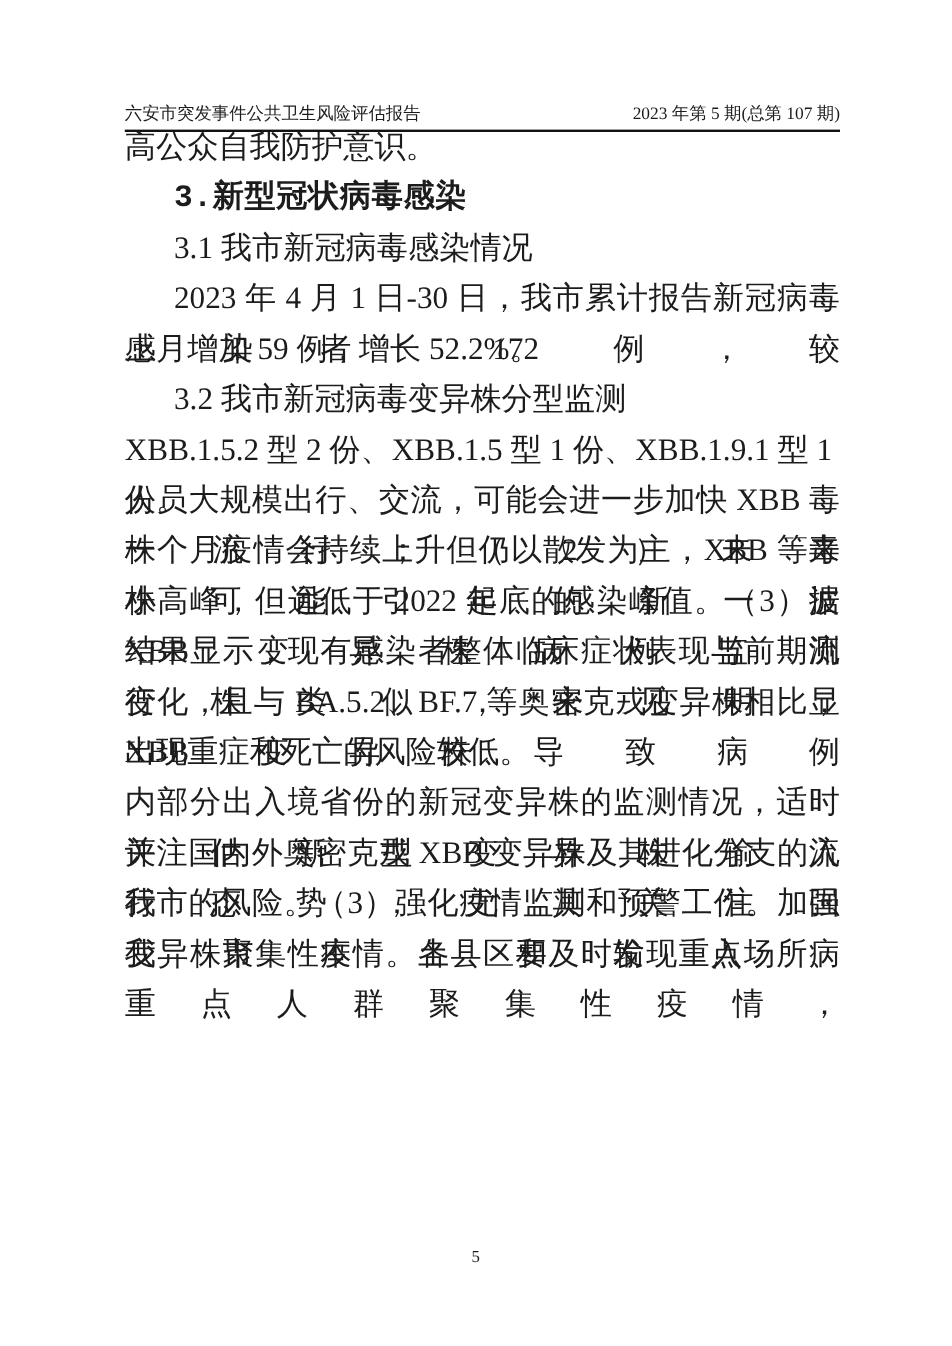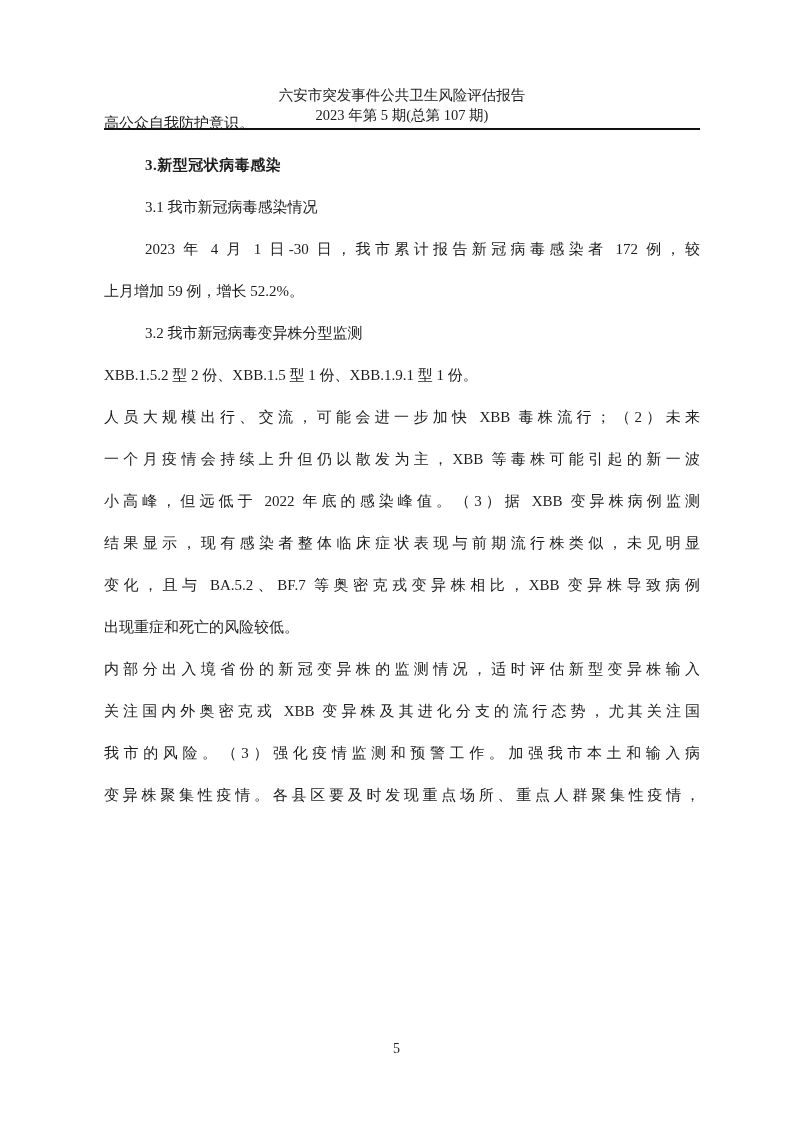--- a/index.html
+++ b/index.html
@@ -17,49 +17,48 @@
     color: #1c1c1c;
   }
   
   .header {
     position: absolute;
     left: 104px;
     right: 93px;
     top: 85px;
     display: flex;
     justify-content: space-between;
-    align-items: center;
+    align-items: flex-end;
     font-size: 14.5px;
     line-height: 20px;
     padding-bottom: 3px;
     border-bottom: 2px solid #111111;
-    flex-direction: column;
   }
   
   .doc-body {
     position: absolute;
     left: 104px;
     top: 102px;
     width: 596px;
   }
   .doc-line {
     height: 42px;
     line-height: 42px;
-    font-size: 15px;
+    font-size: 26px;
     white-space: normal;
     text-align: left;
     text-align-last: left;
   }
   .doc-line.indent { text-indent: 41px; }
   .doc-line.justify {
     text-align: justify;
     text-align-last: justify;
     text-justify: inter-character;
   }
-  .doc-line.heading { font-weight: 700; letter-spacing: 0.5px; }
+  .doc-line.heading { font-weight: 700; letter-spacing: 0.5px; font-family: Liberation Mono, monospace; }
   .doc-line .bold { font-weight: 700; }
   
   .footer {
     position: absolute;
     left: 0;
     right: 0;
     top: 1040px;
     text-align: center;
     font-size: 14px;
     line-height: 18px;

